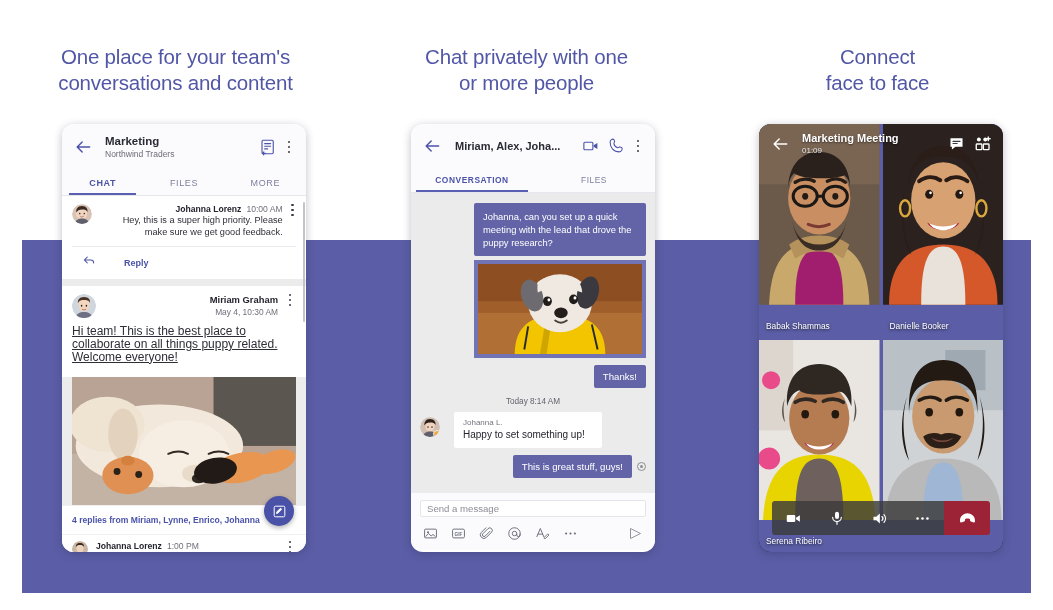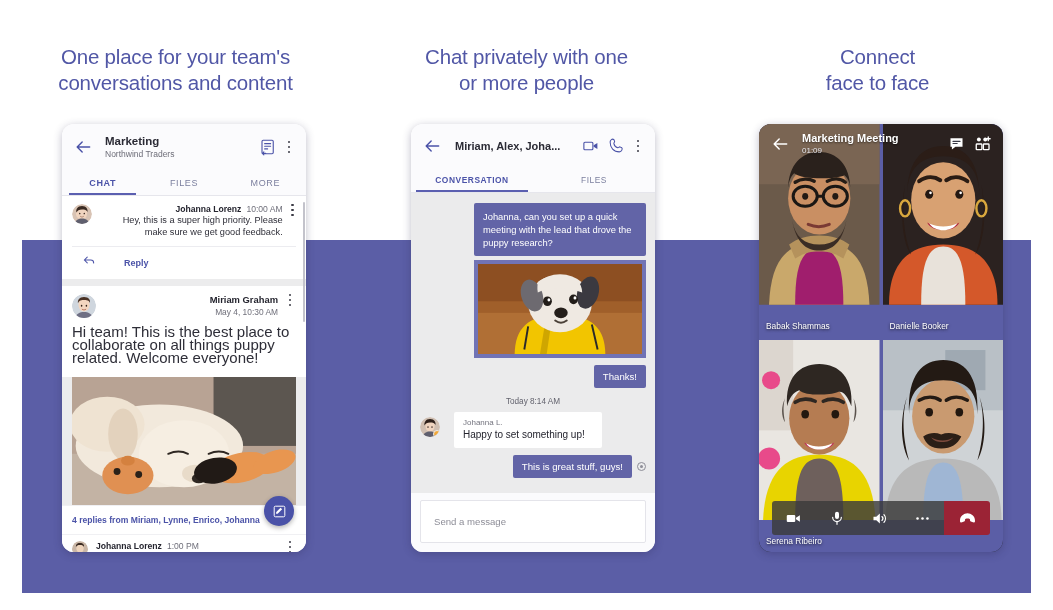--- a/index.html
+++ b/index.html
@@ -68,21 +68,21 @@
   .msg-top { display: flex; align-items: flex-start; text-align: right; }
   .av { width: 20px; height: 20px; border-radius: 50%; flex: 0 0 20px; overflow: hidden; position: relative; }
   .av.big { width: 24px; height: 24px; flex-basis: 24px; }
   .av-f { position: absolute; inset: 0; }
   .msg-meta { margin-left: 8px; flex: 1 1 auto; }
   .nm { font-size: 8.6px; font-weight: bold; color: #24242e; }
   .tm { font-size: 8.6px; color: #6f6f7a; margin-left: 5px; font-weight: normal; }
   .nm2 { font-size: 9.4px; font-weight: bold; color: #24242e; line-height: 12px; }
   .tm2 { font-size: 8.4px; color: #6f6f7a; line-height: 12px; }
   .msg-txt { font-size: 9.2px; line-height: 12.4px; color: #2e2e38; }
-  .msg-body-wide { font-size: 15px; line-height: 13px; color: #2e2e38; padding: 7px 10px 6px 10px; background: #fff; }
+  .msg-body-wide { font-size: 12px; line-height: 13px; color: #2e2e38; padding: 7px 10px 6px 10px; background: #fff; text-decoration: underline; }
   .reply-row { background: #fff; border-top: 1px solid #ececf0; margin-top: 7px;
                display: flex; align-items: center; padding: 6px 10px; }
   .reply-lbl { font-size: 9px; color: #4b53a8; font-weight: bold; margin-left: 8px; padding-left: 20px; }
   .gap { height: 7px; background: #ececed; }
 
   .photo { height: 128px; margin: 0 10px; position: relative; overflow: hidden; background: #cbb9a8; }
   .replies-bar { background: #fff; padding: 9px 10px; font-size: 8.6px; color: #4b53a8; font-weight: bold;
                  border-top: 1px solid #f0f0f3; }
   .fab { position: absolute; right: 12px; bottom: 26px; width: 30px; height: 30px; border-radius: 50%;
          background: #4a52a8; display: flex; align-items: center; justify-content: center;
@@ -113,22 +113,22 @@
           background: #f2a93b; border: 1.5px solid #ebebec; }
   .bub-in { background: #fff; border-radius: 2px; padding: 5px 9px 7px 9px; margin-left: 7px; min-width: 148px; }
   .bub-in-nm { font-size: 8px; color: #74747f; line-height: 11px; }
   .bub-in-tx { font-size: 10px; color: #24242e; line-height: 13px; }
   .last-row { display: flex; align-items: center; justify-content: flex-end; margin-top: 7px; }
   .seen { width: 9px; height: 9px; border-radius: 50%; border: 1.2px solid #8d8d97; margin-left: 5px;
           display: flex; align-items: center; justify-content: center; }
   .seen i { width: 3px; height: 3px; border-radius: 50%; background: #8d8d97; display: block; }
 
   .p2-compose { background: #fbfbfd; padding: 7px 9px 9px 9px; }
-  .compose-box { background: #fff; border: 1px solid #e4e4ea; border-radius: 2px; height: 43px;
-                 display: flex; align-items: center; padding: 0 13px; }
+  .compose-box { background: #fff; border: 1px solid #e4e4ea; border-radius: 2px; height: 17px;
+                 display: flex; align-items: center; padding: 0 6px; }
   .compose-ph { font-size: 9.6px; color: #8d8d97; }
   .compose-ico-row { display: flex; align-items: center; gap: 13px; padding: 9px 3px 0 3px; }
   .cico { width: 15px; height: 15px; flex: 0 0 15px; }
   .send { margin-left: auto; width: 15px; height: 15px; }
 
   
   .p3-head { position: absolute; left: 0; top: 0; right: 0; height: 40px; z-index: 5;
              display: flex; align-items: center; padding: 0 11px; }
   .p3-titles { margin-left: 12px; flex: 1 1 auto; }
   .p3-title { font-size: 11px; font-weight: bold; color: #fff; line-height: 13px;

